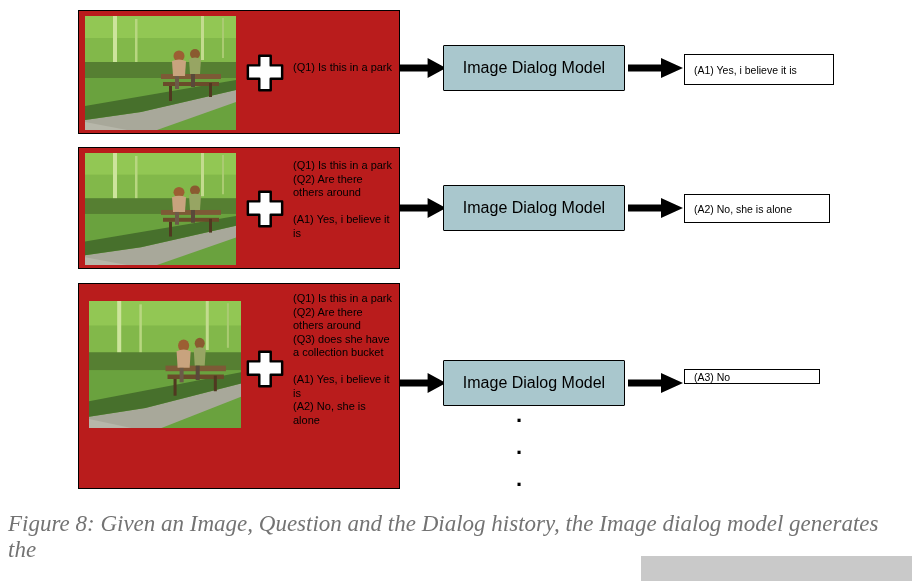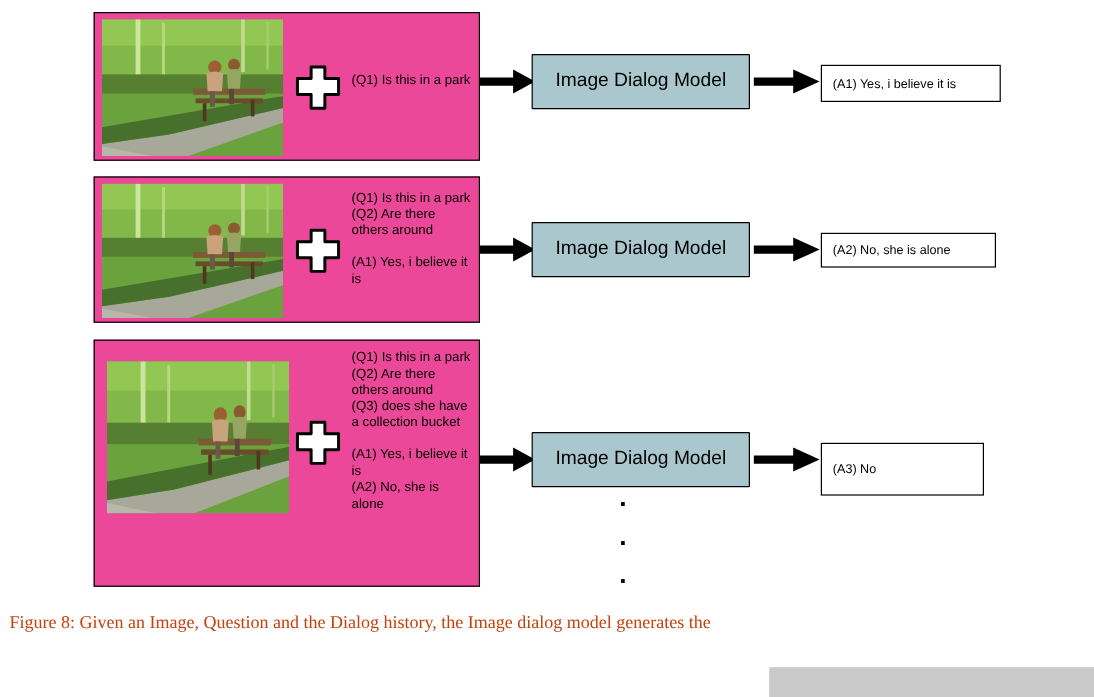--- a/index.html
+++ b/index.html
@@ -11,21 +11,21 @@
     height: 581px;
     background: #ffffff;
     overflow: hidden;
   }
 
   
   .input-box {
     position: absolute;
     left: 78px;
     width: 322px;
-    background: #ec4899;
+    background: #b91c1c;
     border: 1.3px solid #000000;
   }
   .r1 { top: 10px;  height: 124px; }
   .r2 { top: 147px; height: 122px; }
   .r3 { top: 283px; height: 206px; }
 
   .photo { position: absolute; overflow: hidden; }
   .photo svg { width: 100%; height: 100%; display: block; }
   .p1 { left: 6px;  top: 5px;  width: 151px; height: 114px; }
   .p2 { left: 6px;  top: 5px;  width: 151px; height: 112px; }
@@ -84,21 +84,21 @@
     background: #ffffff;
     border: 1.2px solid #000000;
     display: flex;
     align-items: center;
     padding-left: 9px;
     font-size: 10.5px;
     white-space: nowrap;
   }
   .ans1 { top: 54px;  width: 150px; height: 31px; }
   .ans2 { top: 194px; width: 146px; height: 29px; }
-  .ans3 { top: 369px; width: 136px; height: 44px; }
+  .ans3 { top: 369px; width: 136px; height: 15px; }
 
   
   .dot {
     position: absolute;
     left: 512px;
     width: 14px;
     text-align: center;
     font-size: 22px;
     font-weight: bold;
     line-height: 22px;
@@ -106,22 +106,23 @@
   .d1 { top: 404px; }
   .d2 { top: 436px; }
   .d3 { top: 468px; }
 
   
   .caption {
     position: absolute;
     left: 8px;
     width: 900px;
     font-family: "Liberation Serif", serif;
-    font-size: 15px;
-    color: #c2410c;
+    font-size: 23px;
+    color: #737373;
+    font-style: italic;
   }
   .cap1 { top: 511px; }
   .cap2 { top: 539px; }
 
   .gray-block {
     position: absolute;
     left: 641px;
     top: 556px;
     width: 271px;
     height: 25px;

